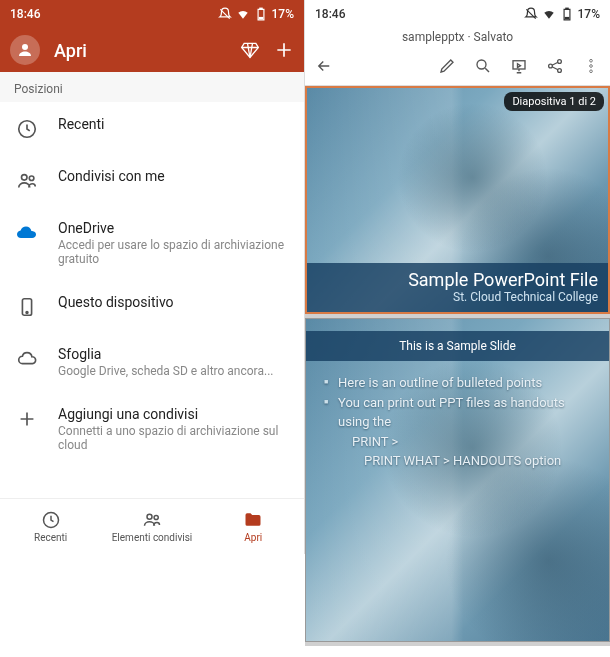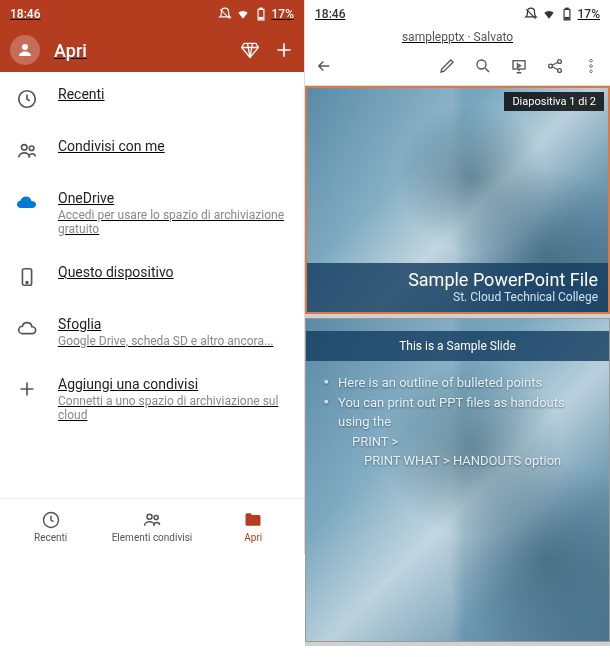--- a/index.html
+++ b/index.html
@@ -1,17 +1,17 @@
 <!DOCTYPE html>
 <html><head>
 <meta charset="utf-8">
 <style>
 * { margin: 0; padding: 0; box-sizing: border-box; }
 body { font-family: -apple-system, BlinkMacSystemFont, "Segoe UI", Roboto, sans-serif; width: 610px; height: 657px; overflow: hidden; display: flex; background: #fff; }
-.pane { position: relative; width: 305px; height: 554px; text-decoration: underline; }
+.pane { position: relative; width: 305px; height: 554px; }
 .pane-left { border-right: 1px solid #ddd; }
 .statusbar { height: 28px; display: flex; align-items: center; justify-content: space-between; padding: 0 10px; font-size: 12px; font-weight: 500; color: #333; }
 .statusbar .right { display: flex; align-items: center; gap: 4px; }
 .statusbar svg { width: 14px; height: 14px; }
 .pane-left .statusbar { background: #b43c1f; color: #fff; }
 .hdr-red { background: #b43c1f; color: #fff; height: 44px; display: flex; align-items: center; padding: 0 10px; gap: 14px; }
 .avatar { width: 30px; height: 30px; border-radius: 50%; background: rgba(255,255,255,0.25); display: flex; align-items: center; justify-content: center; }
 .avatar svg { width: 18px; height: 18px; fill: #fff; }
 .hdr-title { font-size: 18px; font-weight: 500; flex: 1; }
 .hdr-icon { width: 20px; height: 20px; display: flex; align-items: center; justify-content: center; cursor: pointer; }
@@ -42,21 +42,21 @@
 }
 .title-band { position: absolute; left: 0; right: 0; background: rgba(20,60,95,0.8); color: #fff; padding: 6px 10px 8px; text-align: right; }
 .s1 .title-band { bottom: 0; }
 .tb-main { font-size: 18px; }
 .tb-sub { font-size: 12px; color: #cfe3f0; }
 .s2 .heading { background: rgba(20,60,95,0.8); color: #fff; text-align: center; font-size: 12px; padding: 8px 4px; position: absolute; top: 12px; left: 0; right: 0; }
 .s2 .bullets { position: absolute; top: 54px; left: 18px; right: 10px; color: #e8f0f5; font-size: 13px; line-height: 1.5; }
 .s2 .bullets li { list-style: none; position: relative; padding-left: 14px; text-shadow: 0 1px 2px rgba(0,30,50,0.5); }
 .s2 .bullets li::before { content: "■"; position: absolute; left: 0; font-size: 7px; top: 4px; color: #cde0ea; }
 .s2 .sub { padding-left: 14px; display: block; }
-.badge { position: absolute; top: 6px; right: 6px; background: rgba(0,0,0,0.8); color: #fff; font-size: 11px; padding: 3px 8px; border-radius: 0; z-index: 5; }
+.badge { position: absolute; top: 6px; right: 6px; background: rgba(0,0,0,0.8); color: #fff; font-size: 11px; padding: 3px 8px; border-radius: 8px; z-index: 5; }
 </style>
 </head>
 <body>
 
 <div class="pane pane-left">
   <div class="statusbar">
     <span>18:46</span>
     <span class="right">
       <svg viewBox="0 0 24 24" fill="none" stroke="#fff" stroke-width="2">
           <path d="M18 8a6 6 0 10-12 0c0 7-3 9-3 9h18s-3-2-3-9"></path>
@@ -86,20 +86,21 @@
           <path d="M5 4h14l3 5-10 12L2 9z"></path>
           <path d="M2 9h20M9 4l3 17 3-17"></path>
         </svg>
     </div>
     <div class="hdr-icon">
       <svg viewBox="0 0 24 24" stroke="#fff" stroke-width="2">
           <path d="M12 4v16M4 12h16"></path>
         </svg>
     </div>
   </div>
+  <div class="section-label">Posizioni</div>
   <div class="list">
     <div class="li">
       <div class="ico">
           <svg width="22" height="22" viewBox="0 0 24 24" fill="none" stroke="#555" stroke-width="1.8">
             <circle cx="12" cy="12" r="9"></circle>
             <path d="M12 7v5l3 2"></path>
           </svg>
         </div>
       <div class="txt">
           <div class="t1">Recenti</div>

